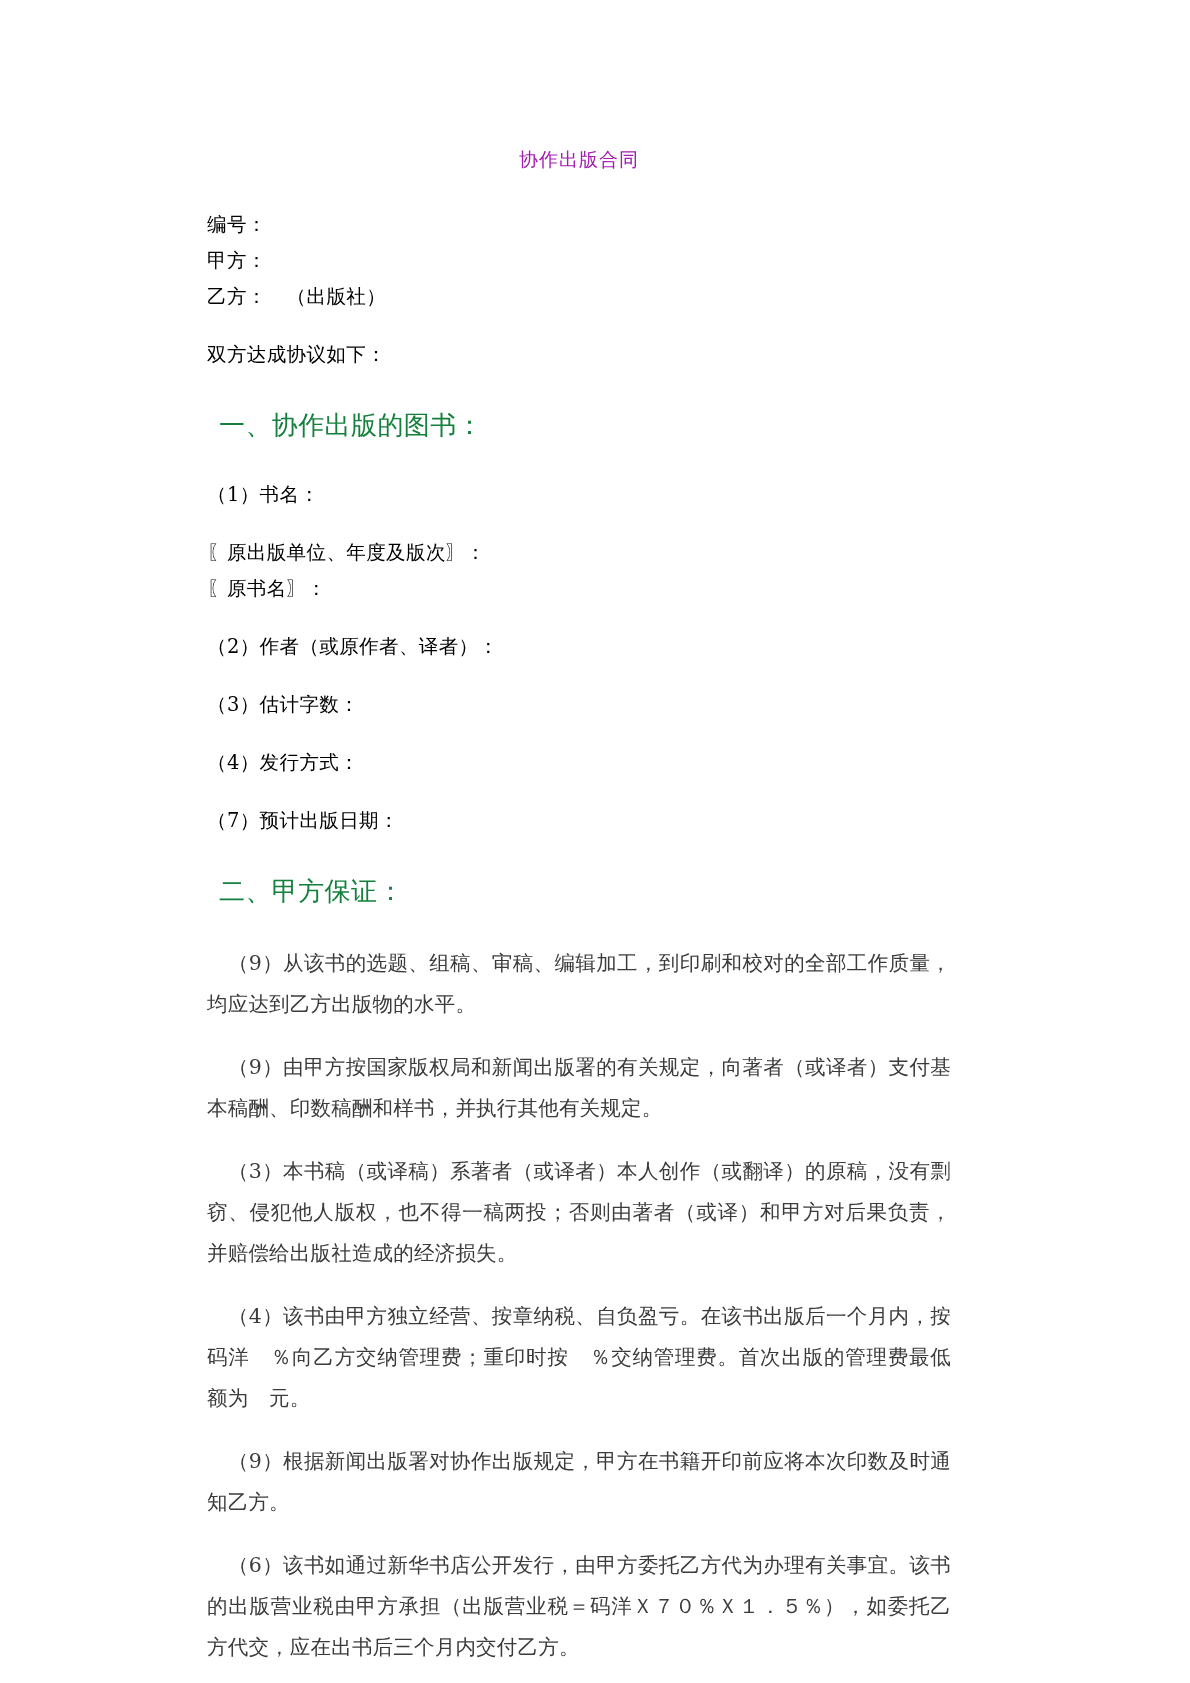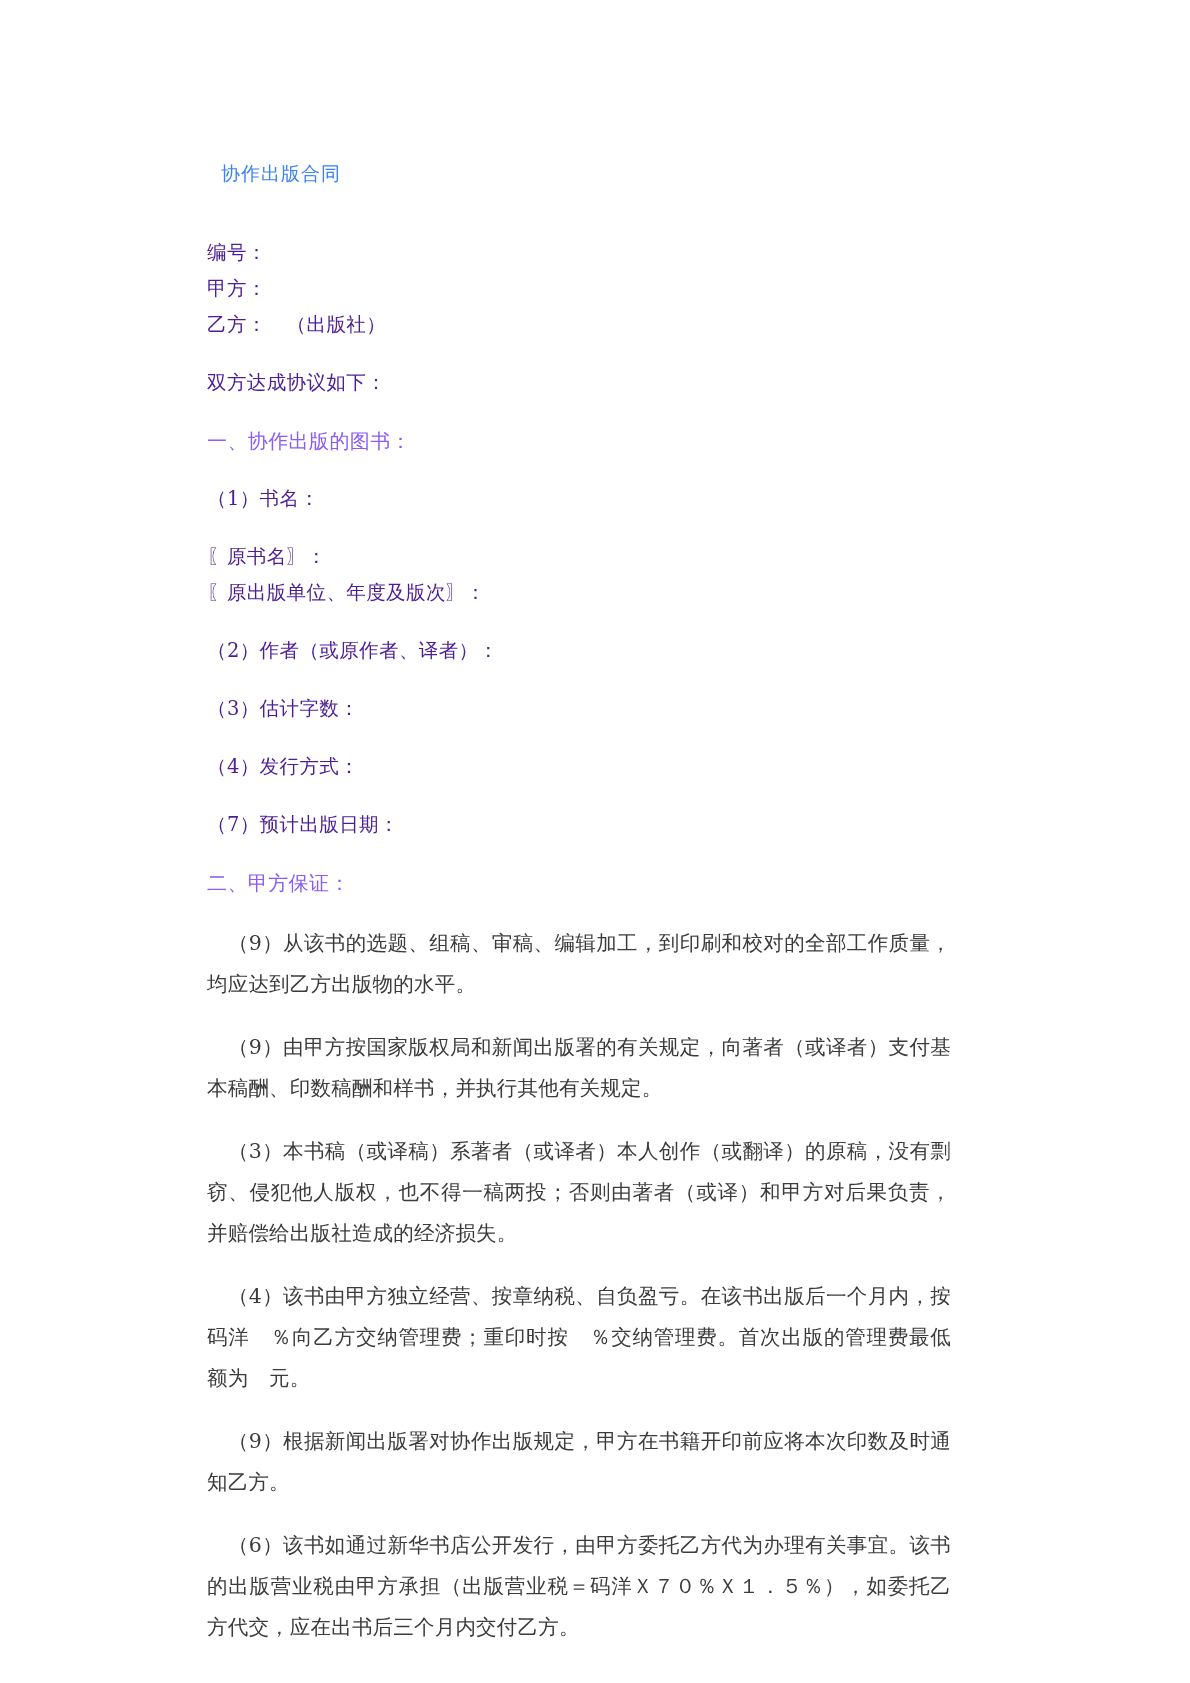--- a/index.html
+++ b/index.html
@@ -24,57 +24,58 @@
     padding: 0;
     overflow: hidden;
   }
   .content {
     position: absolute;
     left: 207px;
     top: 0;
     width: 744px;
   }
   .doc-title {
+    text-align: center;
     font-size: 19px;
     line-height: 28px;
     letter-spacing: 1px;
-    color: #3b82f6;
-    margin: 14px;
+    color: #a21caf;
+    margin: 0;
     padding-top: 145px;
     font-weight: normal;
   }
   .block {
     margin: 0;
   }
 
   .line {
     font-size: 19.5px;
     line-height: 36px;
     letter-spacing: 0.4px;
-    color: #4c1d95;
+    color: #000000;
     margin: 0;
     white-space: pre-wrap;
   }
   .para {
     font-size: 20.5px;
     line-height: 41px;
     letter-spacing: 0.2px;
     color: #3b3b3b;
     margin: 0;
     text-align: justify;
     text-justify: inter-character;
     white-space: pre-wrap;
     word-break: break-all;
   }
   .heading {
-    font-size: 20px;
+    font-size: 26px;
     line-height: 36px;
     letter-spacing: 0.4px;
-    color: #8b5cf6;
-    margin: 0;
+    color: #15803d;
+    margin: 12px;
     white-space: pre-wrap;
   }
   .gap-2 { height: 34px; }
   .gap-3 { height: 22px; }
 </style>
 </head>
 <body>
 
 <div class="page">
   <div class="content">
@@ -96,22 +97,22 @@
     <div class="gap-3"></div>
 
     <p class="heading">一、协作出版的图书：</p>
 
     <div class="gap-3"></div>
 
     <p class="line">（1）书名：</p>
 
     <div class="gap-3"></div>
 
+    <p class="line">〖原出版单位、年度及版次〗：</p>
     <p class="line">〖原书名〗：</p>
-    <p class="line">〖原出版单位、年度及版次〗：</p>
 
     <div class="gap-3"></div>
 
     <p class="line">（2）作者（或原作者、译者）：</p>
 
     <div class="gap-3"></div>
 
     <p class="line">（3）估计字数：</p>
 
     <div class="gap-3"></div>

